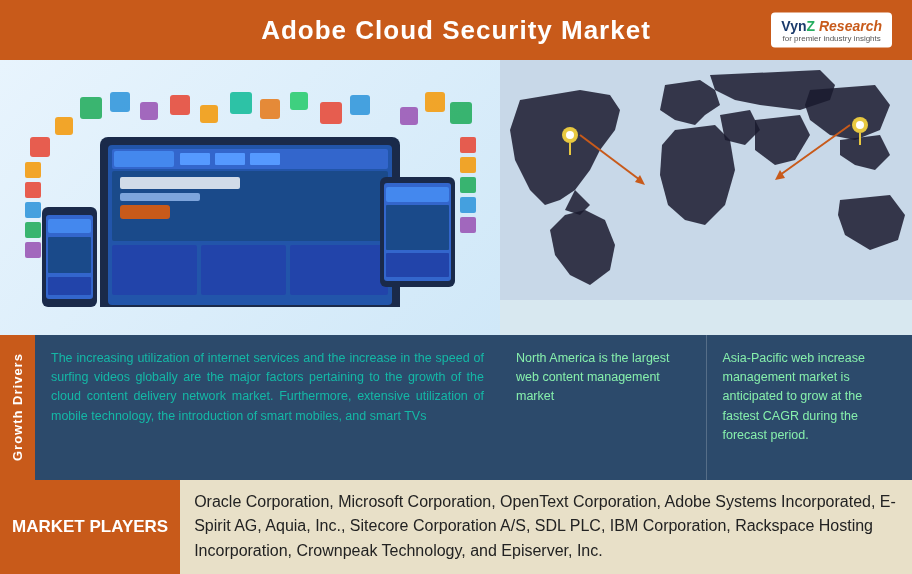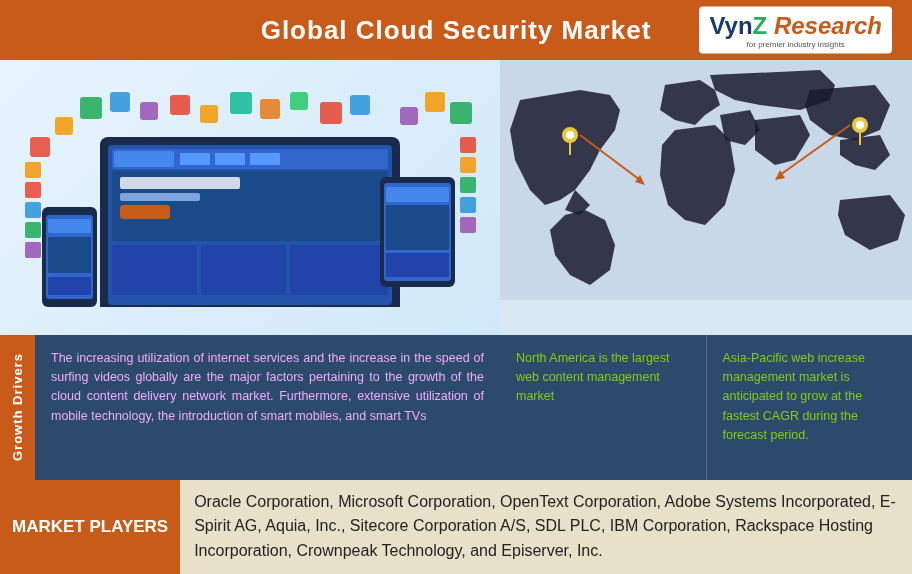--- a/index.html
+++ b/index.html
@@ -41,21 +41,21 @@
       top: 50%;
       transform: translateY(-50%);
       background: #fff;
       border-radius: 4px;
       padding: 5px 10px;
       display: flex;
       flex-direction: column;
       align-items: center;
     }
     .logo-text {
-      font-size: 24px;
+      font-size: 14px;
       font-weight: bold;
       color: #1a3a6b;
     }
     .logo-text span {
       color: #27ae60;
     }
     .logo-subtitle {
       font-size: 8px;
       color: #555;
     }
@@ -102,21 +102,21 @@
       font-size: 13px;
       display: flex;
       align-items: center;
       justify-content: center;
       padding: 8px 6px;
       letter-spacing: 1px;
       min-width: 35px;
     }
 
     .growth-text {
-      color: #f0abfc;
+      color: #14b8a6;
       font-size: 12.5px;
       line-height: 1.55;
       padding: 14px 16px;
       text-align: justify;
       flex: 1;
     }
 
     
     .right-panel {
       width: 412px;
@@ -134,21 +134,21 @@
     
     .market-insights {
       background: #2c4a6b;
       display: flex;
       min-height: 145px;
     }
 
     .insight-box {
       flex: 1;
       padding: 14px 16px;
-      color: #84cc16;
+      color: #86efac;
       font-size: 12.5px;
       line-height: 1.55;
       border-right: 1px solid rgba(255,255,255,0.2);
     }
     .insight-box:last-child {
       border-right: none;
     }
 
     
     .market-players {
@@ -178,21 +178,21 @@
       color: #222;
       flex: 1;
     }
   </style>
 </head>
 <body>
 
 <div class="container">
 
   <div class="header">
-    <h1 class="header-title">Global Cloud Security Market</h1>
+    <h1 class="header-title">Adobe Cloud Security Market</h1>
     <div class="logo-area">
       <div class="logo-text">
         Vyn<span>Z</span>
         <span style="color:#c85a1a; font-style:italic;">Research</span>
       </div>
       <div class="logo-subtitle">for premier industry insights</div>
     </div>
   </div>
 
   <div class="main-content">

